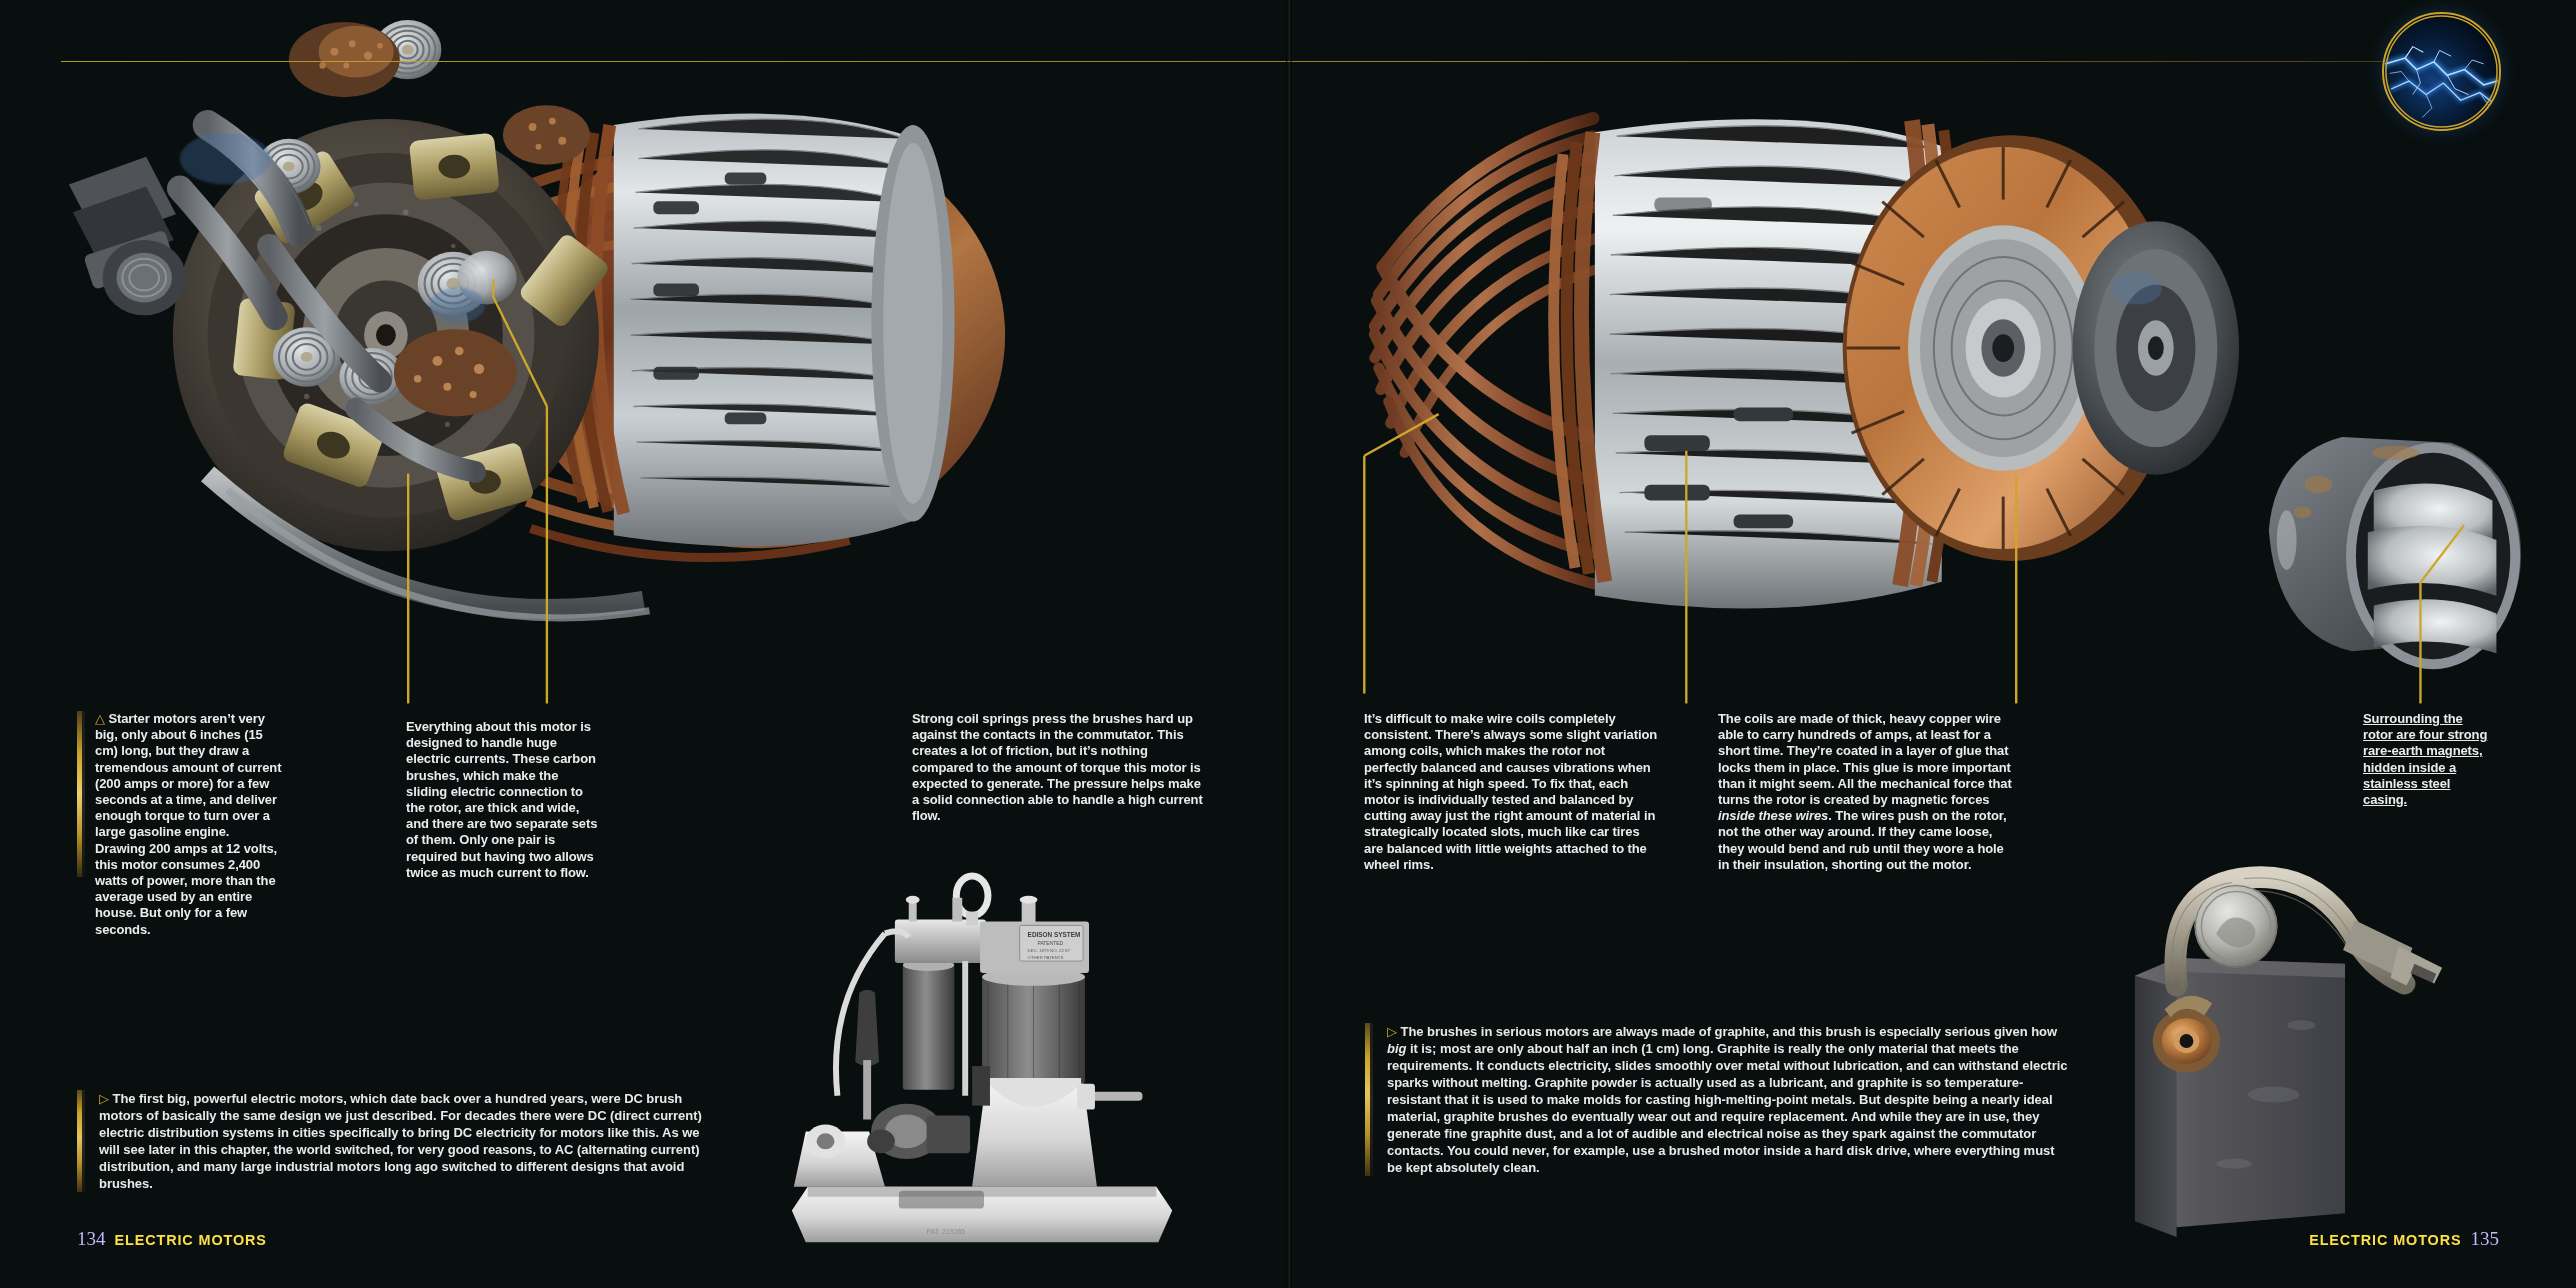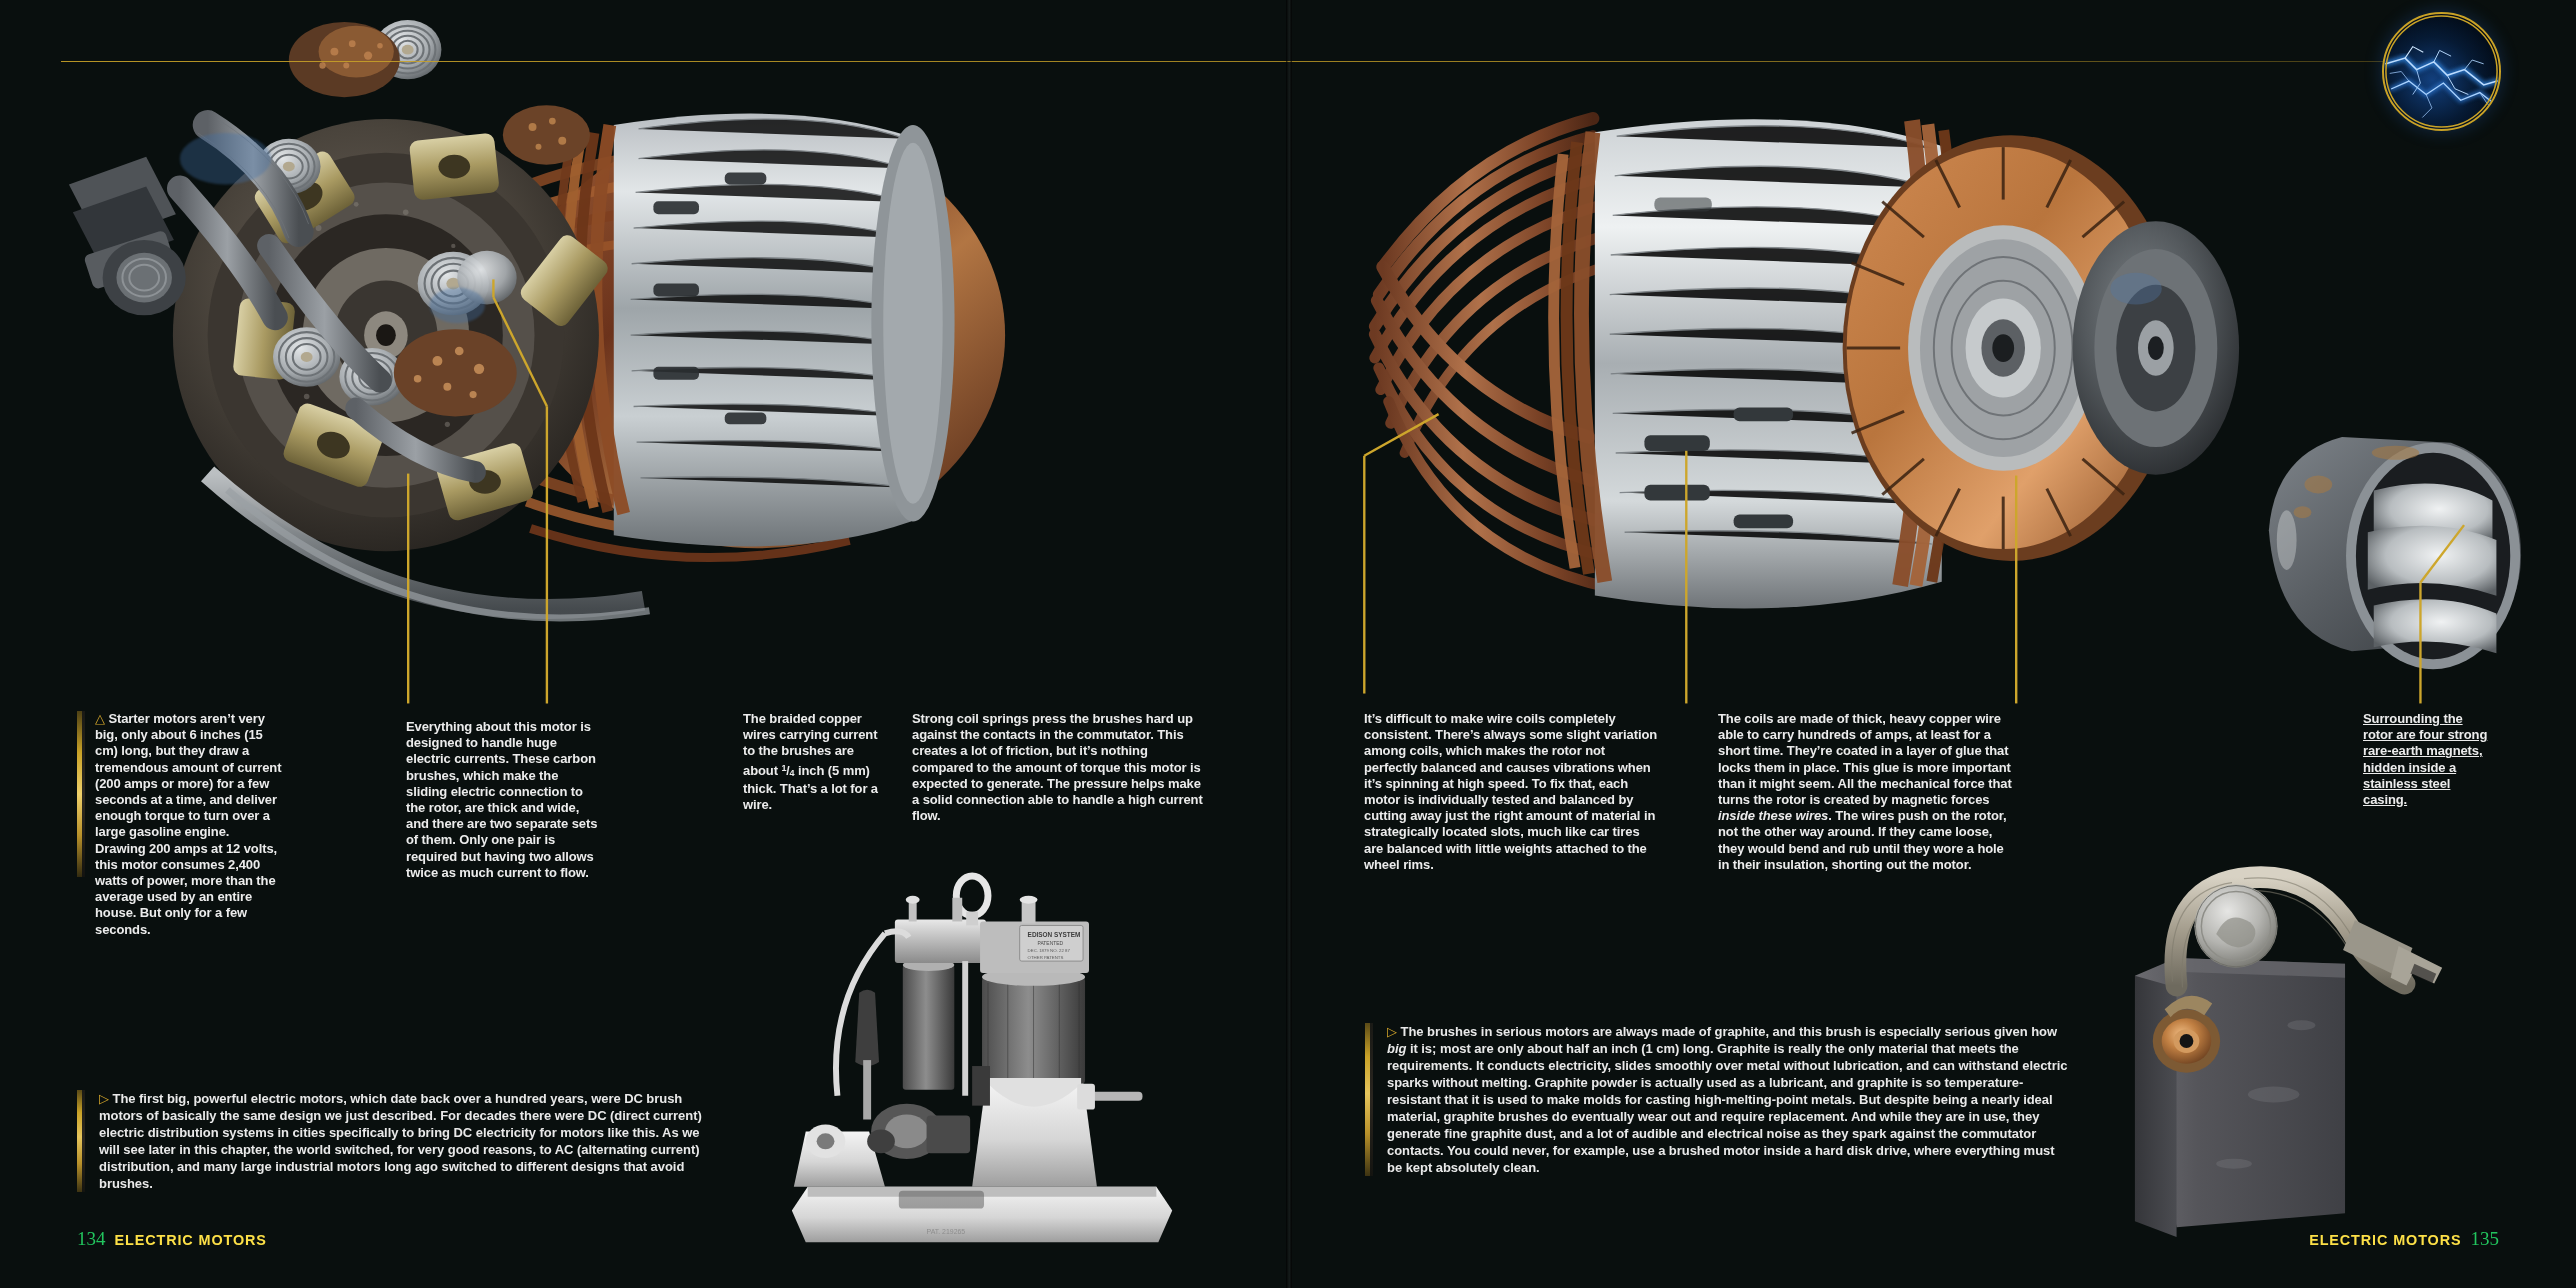--- a/index.html
+++ b/index.html
@@ -88,21 +88,21 @@
   }
   .caprule::after {
     content:""; position:absolute; left:5px; top:0; bottom:0; width:3px;
     background:linear-gradient(180deg,#191915,#2b2721 50%,#131310);
   }
 
   
   .footer { position:absolute; z-index:30; bottom:38px; font-size:15px; }
   .footer .num {
     font-family:"Liberation Serif", serif;
-    color:#22c55e; font-size:19px; letter-spacing:0px;
+    color:#c4b5fd; font-size:19px; letter-spacing:0px;
   }
   .footer .ttl {
     color:#fde047; font-weight:700; font-size:14.4px; letter-spacing:0.9px;
   }
   #footer-left { left:77px; }
   #footer-right { right:77px; }
   #footer-left .num { margin-right:9px; }
   #footer-right .num { margin-left:9px; }
 </style>
 </head>
@@ -710,23 +710,20 @@
 
   <div class="caprule" style="left:77px; top:711px; height:166px;"></div>
 
   <div class="cap" style="left:95px; top:711px; width:188px;">
     <span class="tri">△</span>
     <span>Starter motors aren’t very big, only about 6 inches (15 cm) long, but they draw a tremendous amount of current (200 amps or more) for a few seconds at a time, and deliver enough torque to turn over a large gasoline engine. Drawing 200 amps at 12 volts, this motor consumes 2,400 watts of power, more than the average used by an entire house. But only for a few seconds.</span>
   </div>
 
   <div class="cap" style="left:406px; top:711px; width:194px;margin-top:8px;">Everything about this motor is designed to handle huge electric currents. These carbon brushes, which make the sliding electric connection to the rotor, are thick and wide, and there are two separate sets of them. Only one pair is required but having two allows twice as much current to flow.</div>
 
-  <div class="cap" style="left:743px; top:711px; width:139px;">
-    <span>The braided copper wires carrying current to the brushes are about </span><span class="frac"><sup>1</sup>/<sub>4</sub></span><span> inch (5 mm) thick. That’s a lot for a wire.</span>
-  </div>
 
   <div class="cap" style="left:912px; top:711px; width:297px;">Strong coil springs press the brushes hard up against the contacts in the commutator. This creates a lot of friction, but it’s nothing compared to the amount of torque this motor is expected to generate. The pressure helps make a solid connection able to handle a high current flow.</div>
 
   <div class="cap" style="left:1364px; top:711px; width:297px;">It’s difficult to make wire coils completely consistent. There’s always some slight variation among coils, which makes the rotor not perfectly balanced and causes vibrations when it’s spinning at high speed. To fix that, each motor is individually tested and balanced by cutting away just the right amount of material in strategically located slots, much like car tires are balanced with little weights attached to the wheel rims.</div>
 
   <div class="cap" style="left:1718px; top:711px; width:295px;">
     <span>The coils are made of thick, heavy copper wire able to carry hundreds of amps, at least for a short time. They’re coated in a layer of glue that locks them in place. This glue is more important than it might seem. All the mechanical force that turns the rotor is created by magnetic forces </span><i>inside these wires</i><span>. The wires push on the rotor, not the other way around. If they came loose, they would bend and rub until they wore a hole in their insulation, shorting out the motor.</span>
   </div>
 
 

